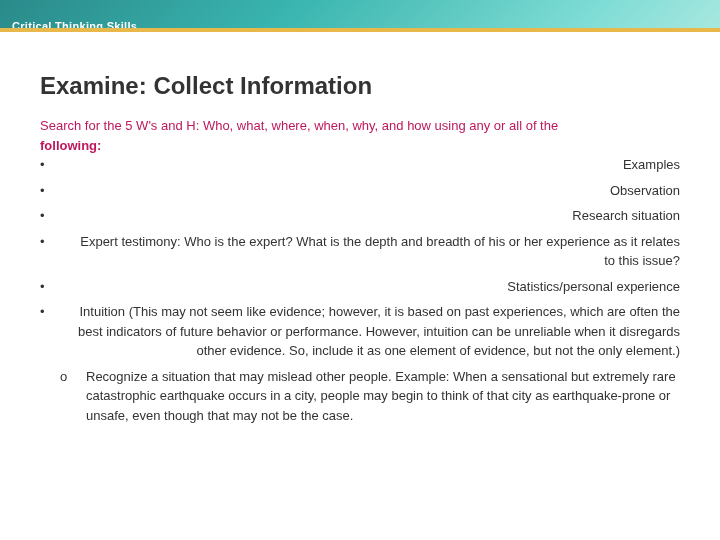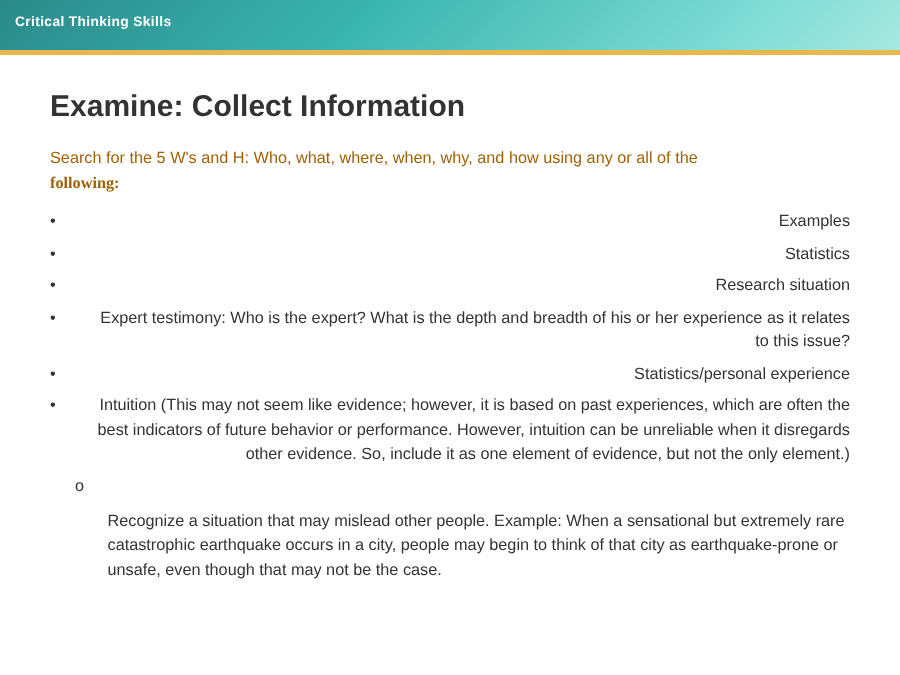--- a/index.html
+++ b/index.html
@@ -11,24 +11,24 @@
     body {
       width: 720px;
       height: 540px;
       font-family: Arial, sans-serif;
       background: #fff;
       overflow: hidden;
     }
 
     .header-bar {
       background: linear-gradient(135deg, #2a8a8a 0%, #3ab5b0 40%, #5cc8c0 60%, #7ddcd5 80%, #a8e8e0 100%);
-      height: 44px;
+      height: 32px;
       display: flex;
-      align-items: flex-start;
-      padding: 12px 12px;
+      align-items: flex-end;
+      padding: 0 12px;
       position: relative;
     }
 
     .header-bar::after {
       content: '';
       position: absolute;
       bottom: 0;
       left: 0;
       right: 0;
       height: 4px;
@@ -36,41 +36,39 @@
     }
 
     .header-title {
       color: #fff;
       font-size: 11px;
       font-weight: bold;
       letter-spacing: 0.3px;
     }
 
     .content {
-      padding: 28px 40px 20px 40px;
+      padding: 40px 40px 20px 40px;
     }
 
     .page-title {
       font-size: 24px;
       font-weight: bold;
       color: #333;
       margin-bottom: 16px;
       font-family: Arial, sans-serif;
     }
 
     .intro-text {
       font-size: 13px;
-      color: #a16207;
-      margin-bottom: 12px;
+      color: #be185d;
       line-height: 1.5;
     }
 
     .intro-text strong {
       font-weight: bold;
-      font-family: Liberation Serif, serif;
     }
 
     .bullet-list {
       list-style: none;
       padding: 0;
       margin: 0;
     }
 
     .bullet-list li {
       display: flex;
@@ -111,21 +109,20 @@
 
     .sub-list li .bullet {
       min-width: 20px;
       font-size: 13px;
       color: #333;
       margin-right: 6px;
     }
 
     .sub-list li .text {
       flex: 1;
-      margin-top: 28px;
     }
   </style>
 </head>
 <body>
 
 <div class="header-bar">
   <span class="header-title">Critical Thinking Skills</span>
 </div>
 
 <div class="content">
@@ -137,21 +134,21 @@
     <strong>following:</strong>
   </p>
 
   <ul class="bullet-list">
     <li>
       <span class="bullet">•</span>
       <span class="text">Examples</span>
     </li>
     <li>
       <span class="bullet">•</span>
-      <span class="text">Statistics</span>
+      <span class="text">Observation</span>
     </li>
     <li>
       <span class="bullet">•</span>
       <span class="text">Research situation</span>
     </li>
     <li>
       <span class="bullet">•</span>
       <span class="text">Expert testimony: Who is the expert? What is the depth and breadth of his or her experience as it relates to this issue?</span>
     </li>
     <li>

